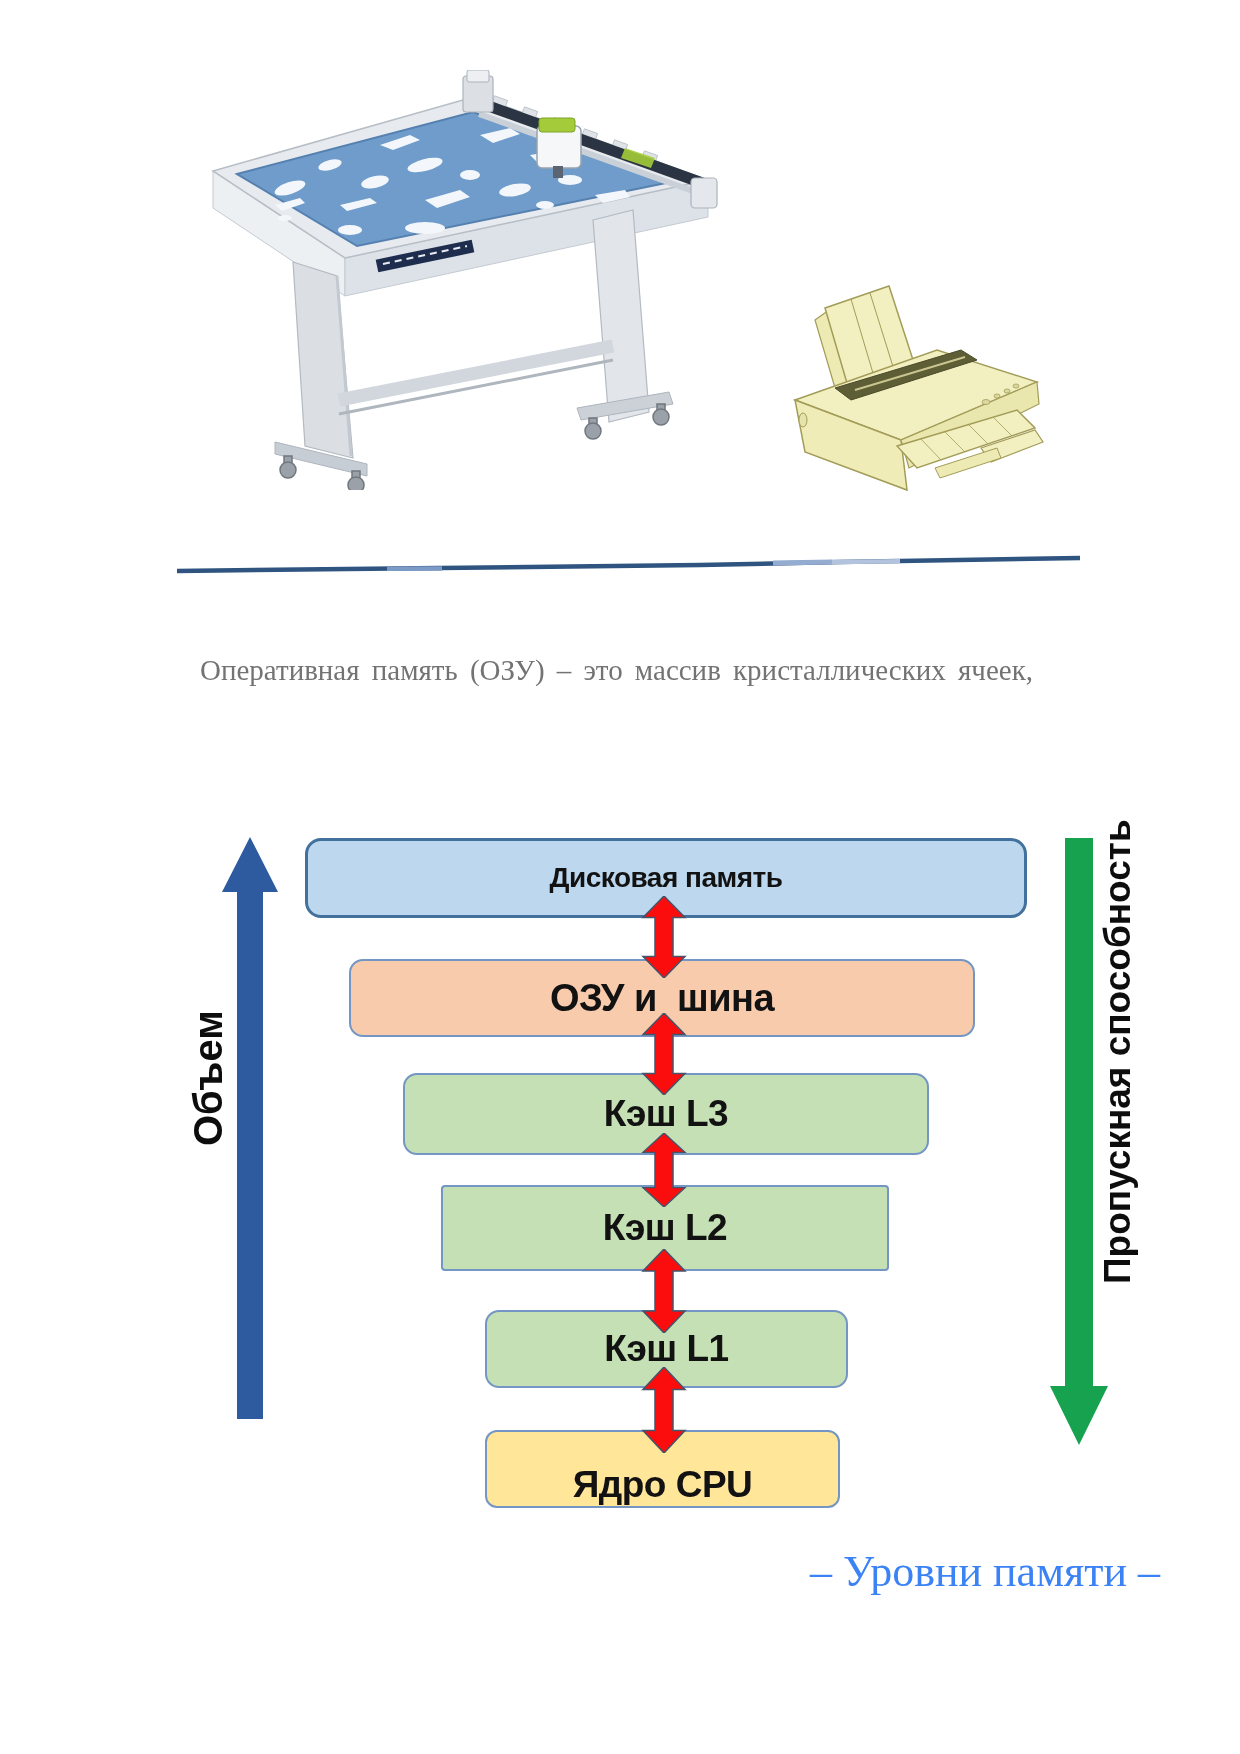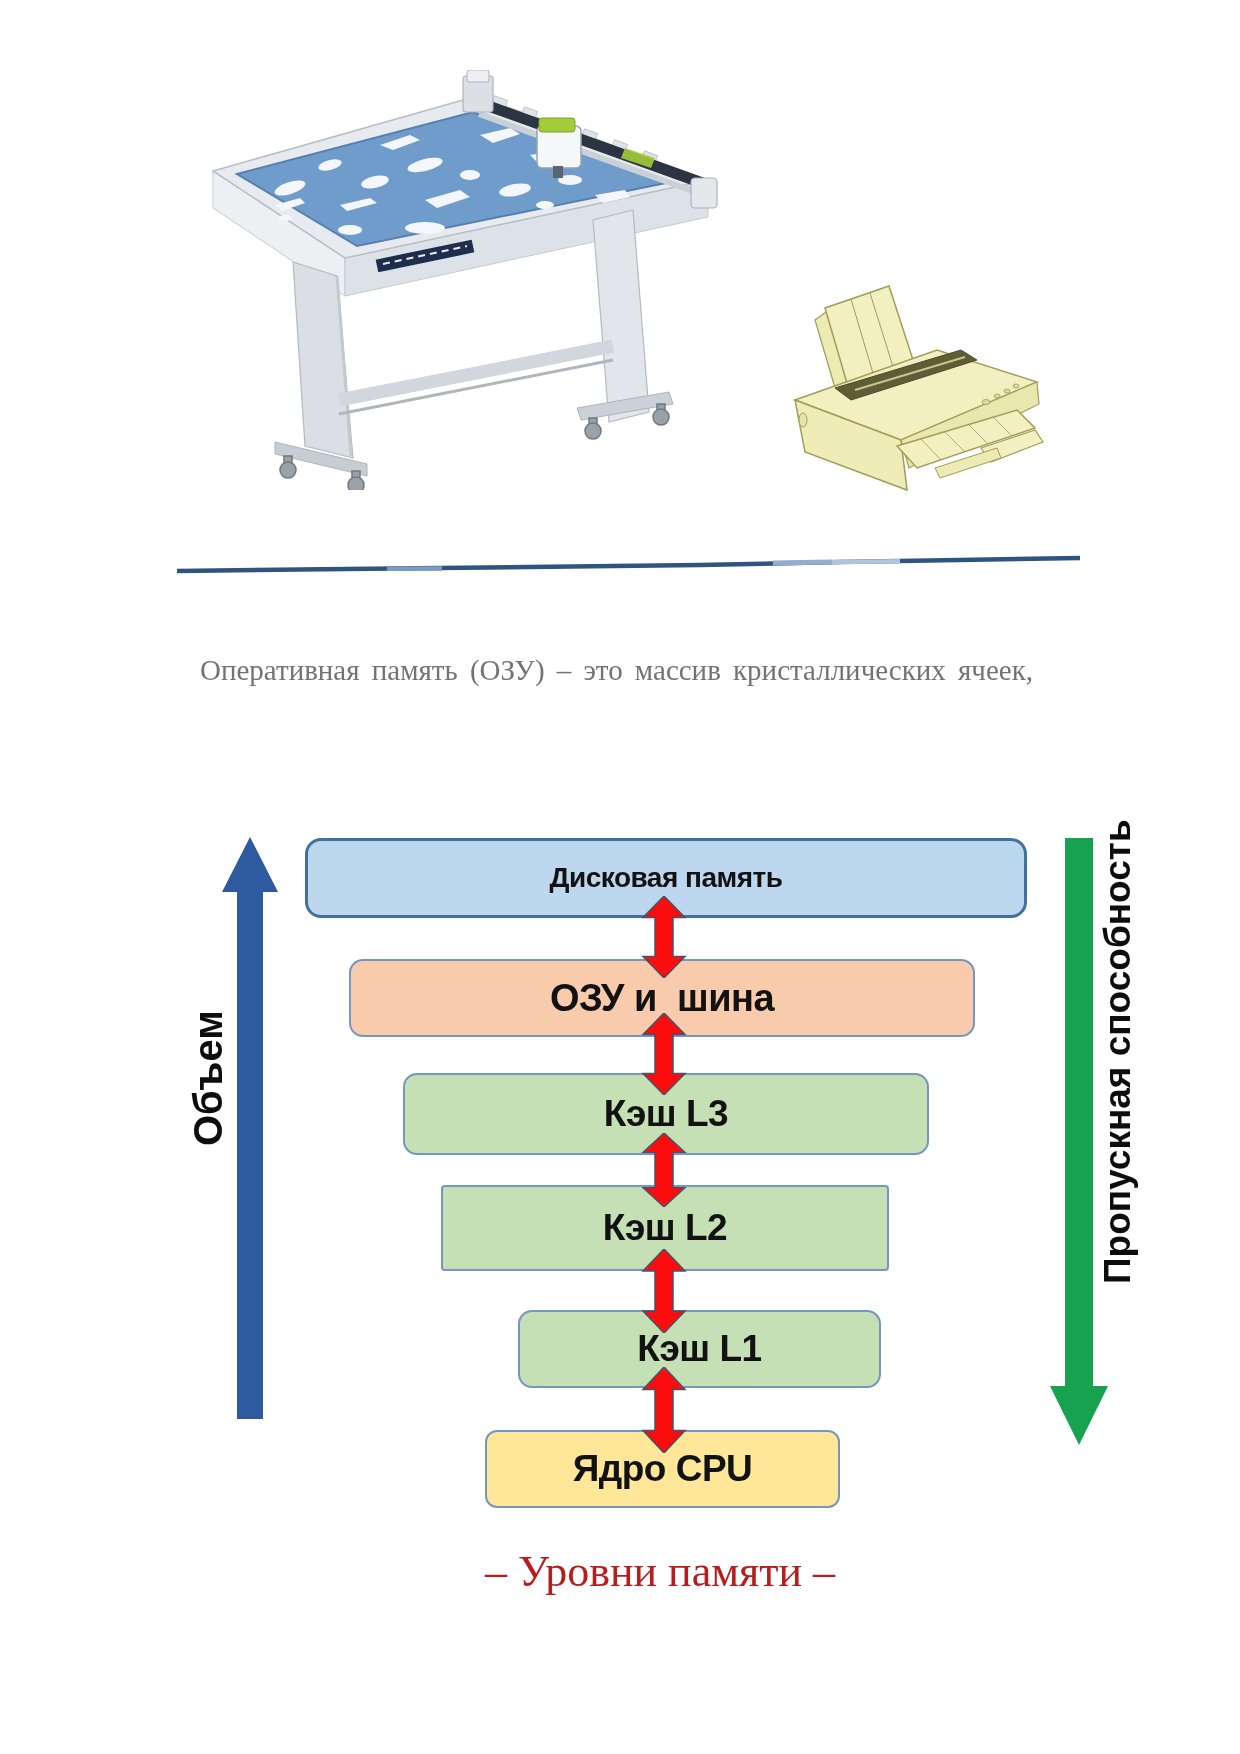--- a/index.html
+++ b/index.html
@@ -29,40 +29,40 @@
     border-style:solid;
     box-sizing:border-box;
     font-weight:700;color:#121212;
     letter-spacing:-0.5px;
     white-space:pre;
   }
   .lvl0{left:305px;top:838px;width:722px;height:80px;background:#BDD7EE;border:3px solid #41719C;border-radius:16px;font-size:28px;}
   .lvl1{left:349px;top:959px;width:626px;height:78px;background:#F8CBAD;border:2px solid #7496C4;border-radius:14px;font-size:38px;}
   .lvl2{left:403px;top:1073px;width:526px;height:82px;background:#C5E0B4;border:2px solid #7496C4;border-radius:14px;font-size:37px;}
   .lvl3{left:441px;top:1185px;width:448px;height:86px;background:#C5E0B4;border:2px solid #7496C4;border-radius:4px;font-size:37px;}
-  .lvl4{left:485px;top:1310px;width:363px;height:78px;background:#C5E0B4;border:2px solid #7496C4;border-radius:14px;font-size:37px;margin-left:33px;}
-  .lvl5{left:485px;top:1430px;width:355px;height:78px;background:#FFE699;border:2px solid #7496C4;border-radius:12px;font-size:37px;}
+  .lvl4{left:485px;top:1310px;width:363px;height:78px;background:#C5E0B4;border:2px solid #7496C4;border-radius:14px;font-size:37px;}
+  .lvl5{left:485px;top:1430px;width:355px;height:78px;background:#FFE699;border:2px solid #7496C4;border-radius:12px;font-size:37px;align-items:flex-end;}
 
   
   .axis-label{
     position:absolute;
     font-weight:700;color:#0d0d0d;
     text-align:center;
     transform:rotate(-90deg);
     transform-origin:center center;
     white-space:nowrap;
   }
   .axis-left{left:143px;top:1059px;width:130px;height:44px;font-size:40px;line-height:44px;}
   .axis-right{left:903px;top:1047px;width:430px;height:44px;font-size:37px;line-height:44px;}
 
   .caption{
     position:absolute;left:160px;top:1546px;width:1000px;
-    text-align:center;
+    text-align:right;
     font-family:"Liberation Serif",serif;
-    font-size:44px;color:#b91c1c;
+    font-size:44px;color:#3b82f6;
   }
 
   .connector{position:absolute;left:640px;width:48px;}
   svg{display:block;}
 </style>
 </head>
 <body>
 
 <div class="page">
 

